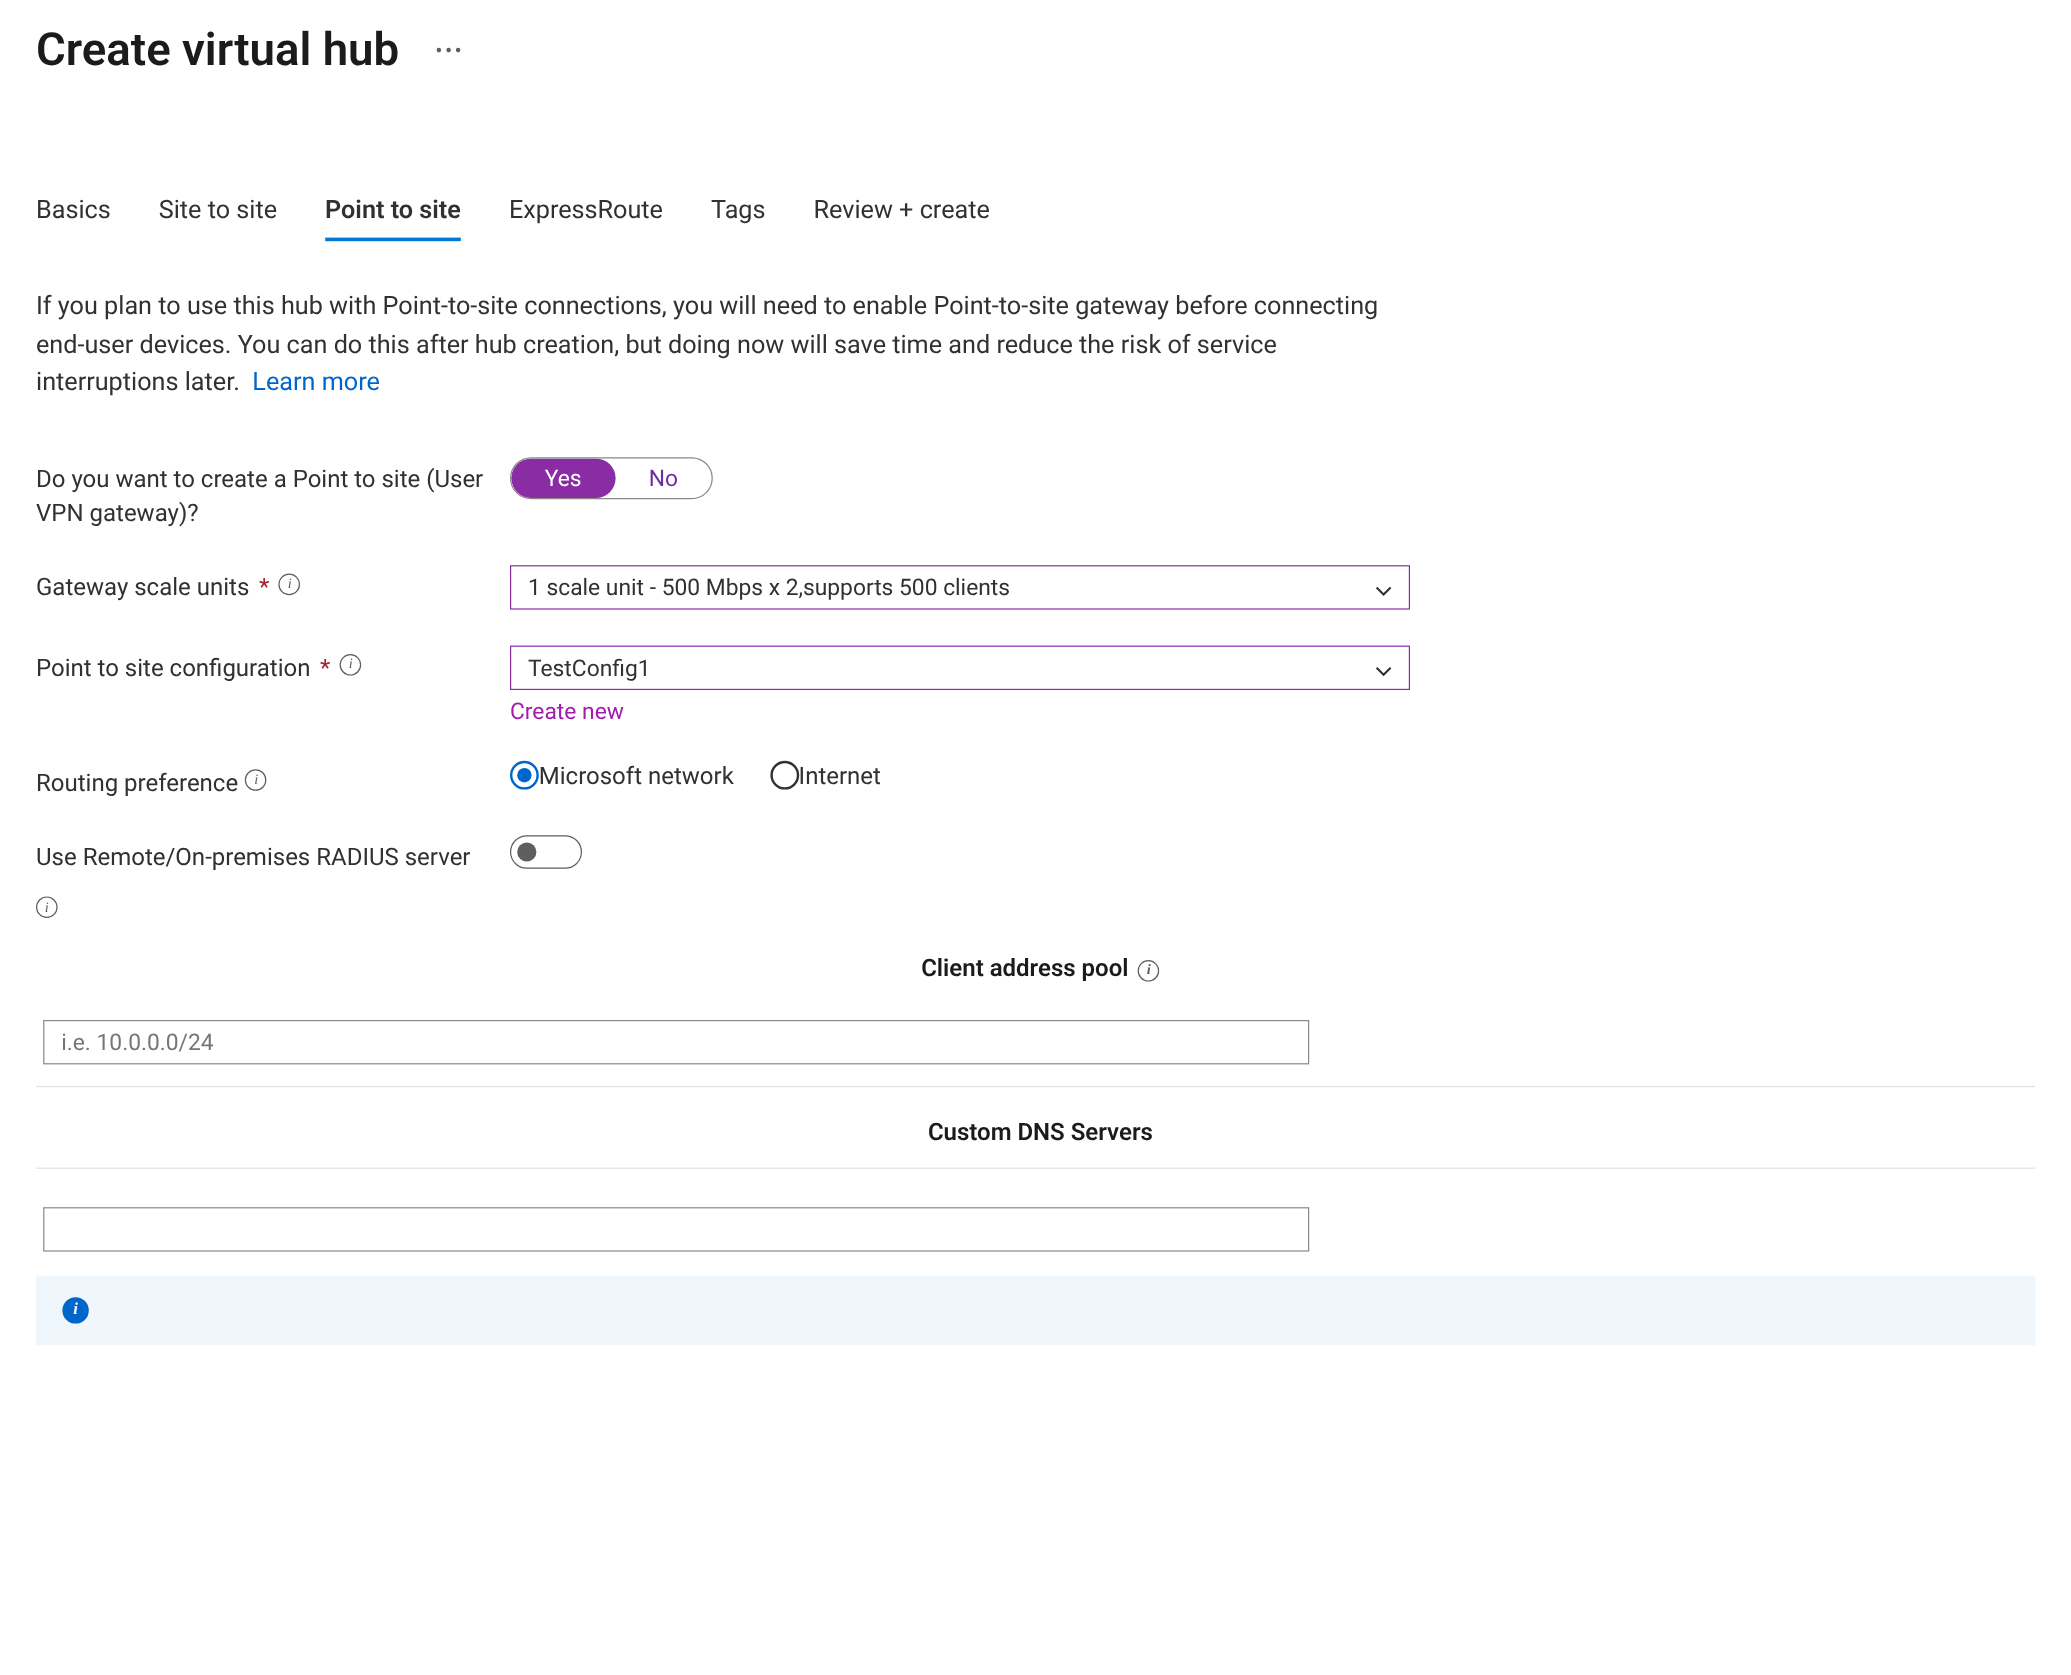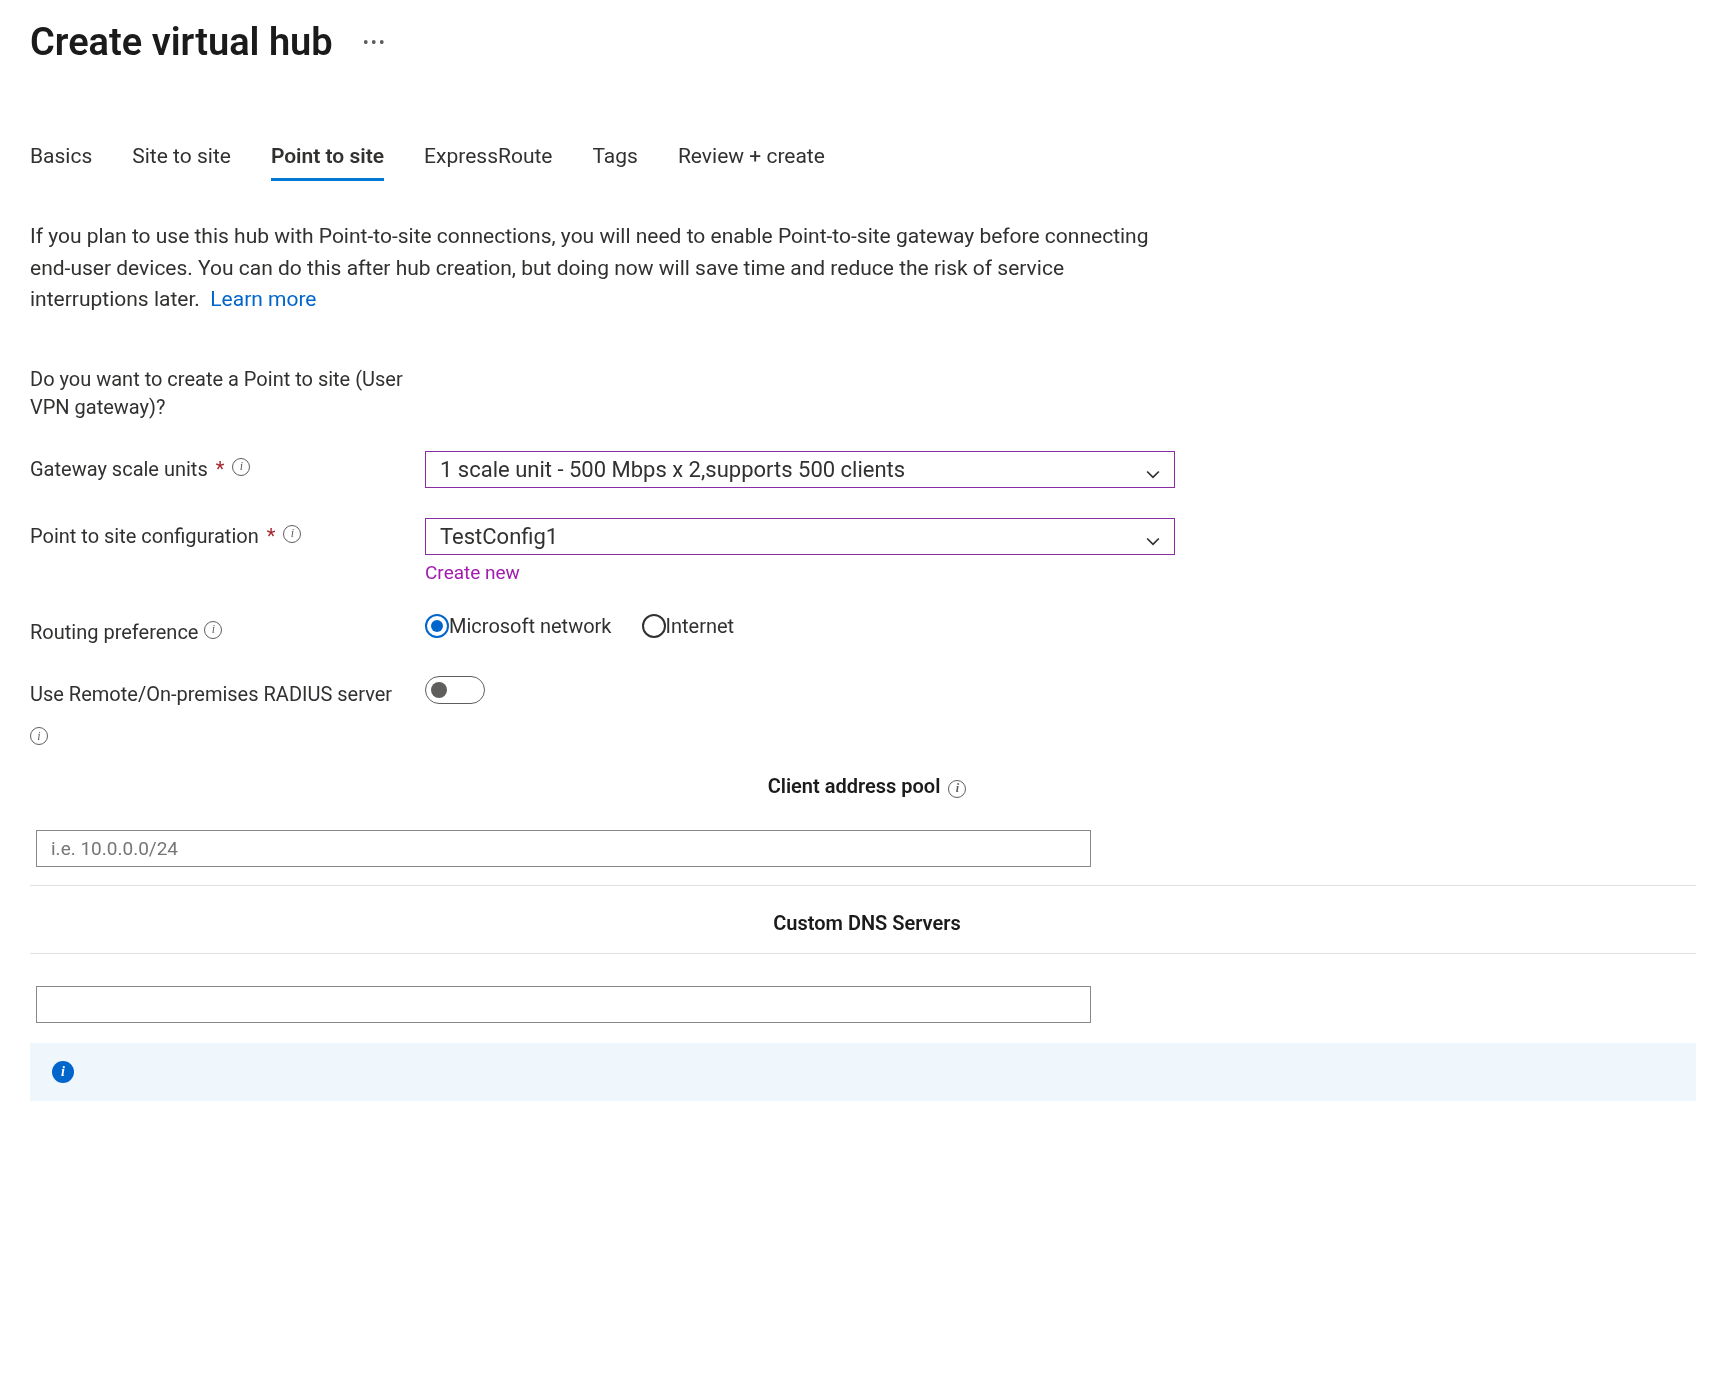--- a/index.html
+++ b/index.html
@@ -11,21 +11,21 @@
       font-family: "Segoe UI", -apple-system, BlinkMacSystemFont, Roboto, "Helvetica Neue", sans-serif;
       background: #ffffff;
       color: #323130;
       padding: 20px 30px;
       font-size: 19px;
     }
     .header {
       display: flex;
       align-items: center;
       gap: 30px;
-      margin-bottom: 80px;
+      margin-bottom: 100px;
     }
     .page-title {
       font-size: 38px;
       font-weight: 600;
       color: #1b1b1b;
     }
     .more-icon {
       font-size: 18px;
       color: #605e5c;
       letter-spacing: 2px;
@@ -120,21 +120,21 @@
       border-radius: 20px;
     }
     .dropdown {
       width: 100%;
       border: 1px solid #8a2da5;
       height: 37px;
       display: flex;
       align-items: center;
       justify-content: space-between;
       padding: 0 14px;
-      font-size: 22px;
+      font-size: 19px;
       color: #323130;
       cursor: pointer;
       background: #ffffff;
     }
     .chevron-down {
       width: 14px;
       height: 14px;
     }
     .chevron-down svg {
       width: 100%;
@@ -280,20 +280,26 @@
 </div>
 
 <p class="description">
   <span>If you plan to use this hub with Point-to-site connections, you will need to enable Point-to-site gateway before connecting end-user devices. You can do this after hub creation, but doing now will save time and reduce the risk of service interruptions later.</span>
   &nbsp;<a class="link">Learn more</a>
 </p>
 
 <div class="form-row">
   <div class="form-label">
     <span class="label-text-block">Do you want to create a Point to site (User VPN gateway)?</span>
+  </div>
+  <div class="form-control">
+    <div class="pill-toggle">
+      <div class="pill-option selected">Yes</div>
+      <div class="pill-option">No</div>
+    </div>
   </div>
 </div>
 
 <div class="form-row">
   <div class="form-label">
     <span>Gateway scale units</span>
     <span class="required">*</span>
     <span class="info-icon">i</span>
   </div>
   <div class="form-control">

